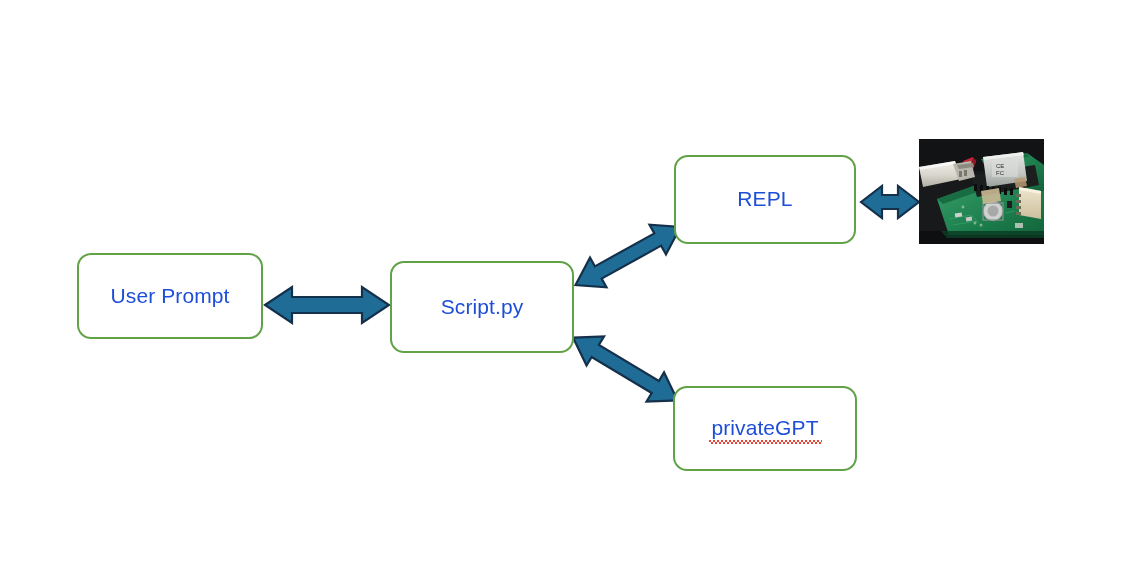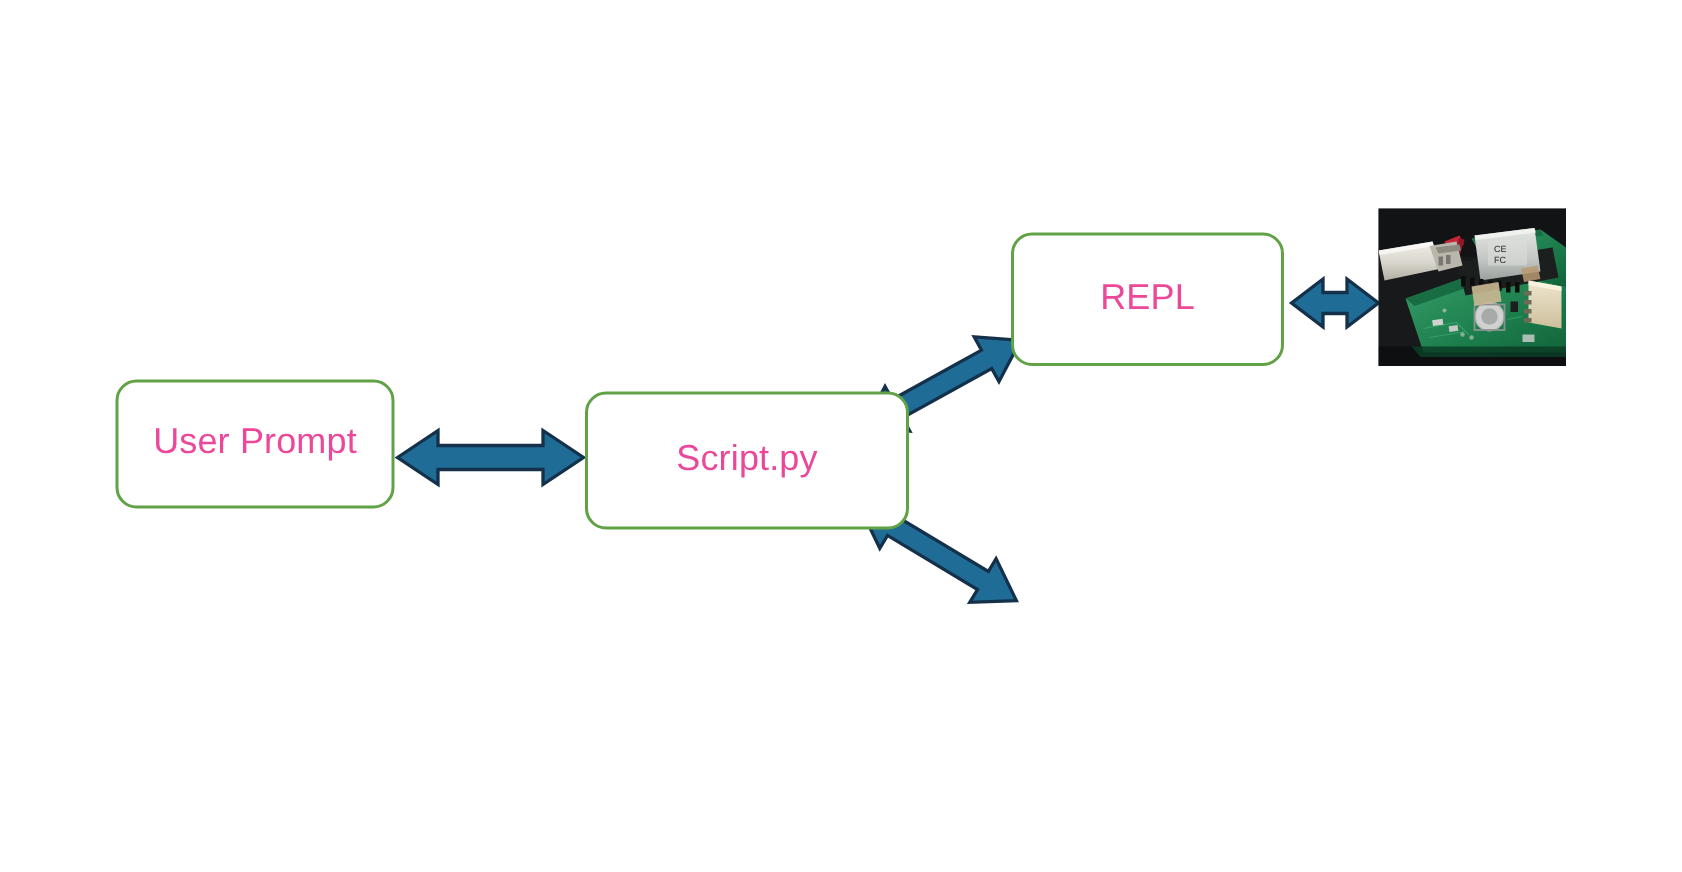--- a/index.html
+++ b/index.html
@@ -25,23 +25,23 @@
     background: #ffffff;
     border: 2px solid var(--box-border, #61a247);
     border-radius: 14px;
     display: flex;
     align-items: center;
     justify-content: center;
     z-index: 3;
   }
   .node-label {
     font-family: "Liberation Sans", sans-serif;
-    font-size: 24px;
+    font-size: 21px;
     font-weight: 400;
-    color: #ec4899;
+    color: #1d4ed8;
     letter-spacing: 0.1px;
     white-space: nowrap;
     line-height: 1.1;
     padding-bottom: 1px;
   }
   .node-label.misspelled {
     position: relative;
     text-decoration: none;
   }
   .node-label.misspelled::after {
@@ -54,21 +54,21 @@
     background-image:
       linear-gradient(45deg, transparent 40%, #e8392b 40%, #e8392b 60%, transparent 60%),
       linear-gradient(-45deg, transparent 40%, #e8392b 40%, #e8392b 60%, transparent 60%);
     background-size: 4px 4px;
     background-repeat: repeat-x;
     background-position: 0 0, 2px 0;
     opacity: 0.95;
   }
 
   #node-user-prompt  { left: 77px;  top: 253px; width: 186px; height: 86px; }
-  #node-script       { left: 390px; top: 261px; width: 216px; height: 92px; }
+  #node-script       { left: 390px; top: 261px; width: 184px; height: 92px; }
   #node-repl         { left: 674px; top: 155px; width: 182px; height: 89px; }
   #node-privategpt   { left: 673px; top: 386px; width: 184px; height: 85px; }
 
   
   .arrow-svg {
     position: absolute;
     z-index: 2;
     overflow: visible;
   }
   .arrow-shape {
@@ -126,20 +126,23 @@
   </div>
 
   <div id="node-script" class="node">
     <span class="node-label">Script.py</span>
   </div>
 
   <div id="node-repl" class="node">
     <span class="node-label">REPL</span>
   </div>
 
+  <div id="node-privategpt" class="node">
+    <span class="node-label misspelled">privateGPT</span>
+  </div>
 
   <div id="device-photo">
     <svg width="125" height="105" viewBox="0 0 125 105">
       <defs>
         <linearGradient id="pcbGrad" x1="0" y1="0" x2="0.3" y2="1">
           <stop offset="0%" stop-color="#2f8f5c"></stop>
           <stop offset="45%" stop-color="#1d7a4b"></stop>
           <stop offset="100%" stop-color="#14elem" stop-opacity="0"></stop>
         </linearGradient>
         <linearGradient id="pcbGrad2" x1="0" y1="0" x2="1" y2="1">

